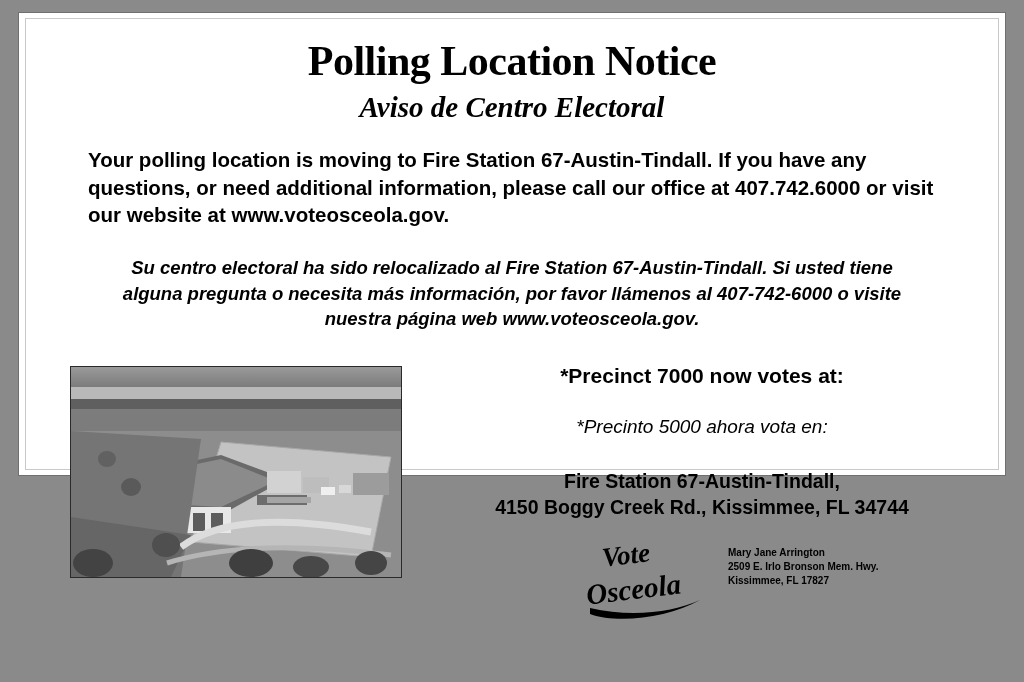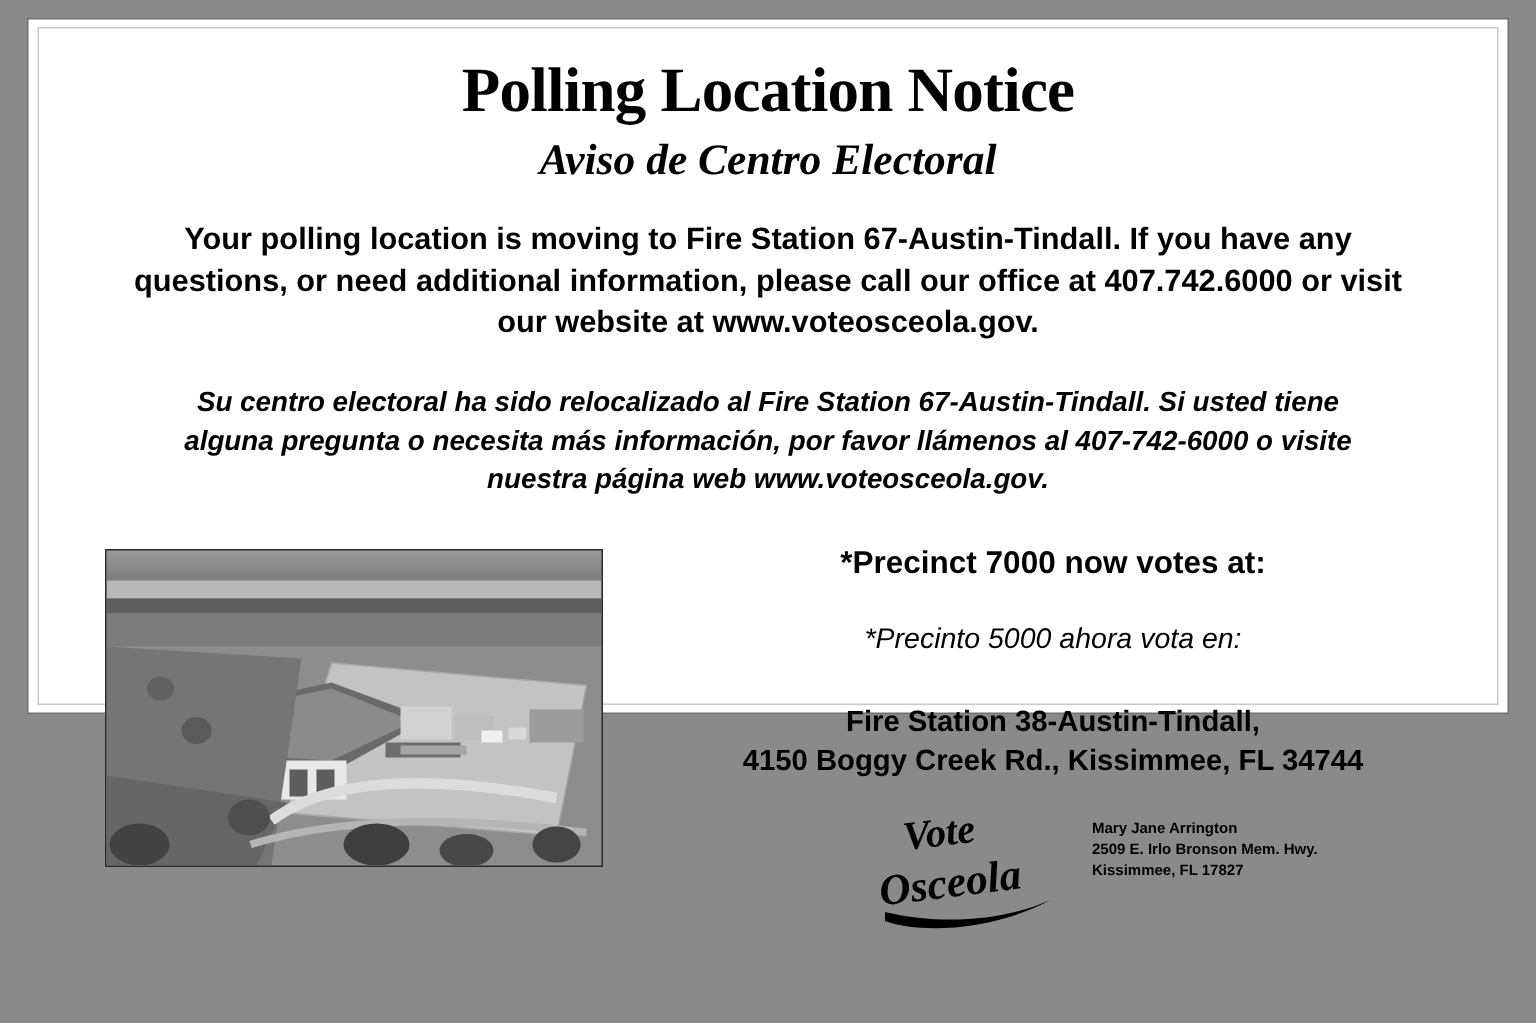--- a/index.html
+++ b/index.html
@@ -45,21 +45,20 @@
   .subtitle {
     text-align: center;
     font-family: "Liberation Serif", serif;
     font-weight: bold;
     font-style: italic;
     font-size: 29px;
     margin-top: 6px;
     color: #000;
   }
   .para-en {
-    text-align: center;
     font-size: 20.5px;
     font-weight: bold;
     line-height: 1.35;
     margin: 22px 62px 12px 62px;
     color: #000;
   }
   .para-es {
     text-align: center;
     font-size: 18.5px;
     font-weight: bold;
@@ -221,21 +220,21 @@
           <ellipse cx="240" cy="200" rx="18" ry="11" fill="#484848"></ellipse>
           <ellipse cx="300" cy="196" rx="16" ry="12" fill="#454545"></ellipse>
           <ellipse cx="22" cy="196" rx="20" ry="14" fill="#434343"></ellipse>
         </svg>
       </div>
 
       <div class="right-col">
         <div class="precinct-en">*Precinct 7000 now votes at:</div>
         <div class="precinct-es">*Precinto 5000 ahora vota en:</div>
         <div class="address">
-          <div>Fire Station 38-Austin-Tindall,</div>
+          <div>Fire Station 67-Austin-Tindall,</div>
           <div>4150 Boggy Creek Rd., Kissimmee, FL 34744</div>
         </div>
       </div>
 
       <div class="footer">
         <div class="logo">
           <div class="vote">Vote</div>
           <div class="osceola">Osceola</div>
           <div class="swoosh">
             <svg width="120" height="22" viewBox="0 0 120 22" xmlns="http://www.w3.org/2000/svg">

